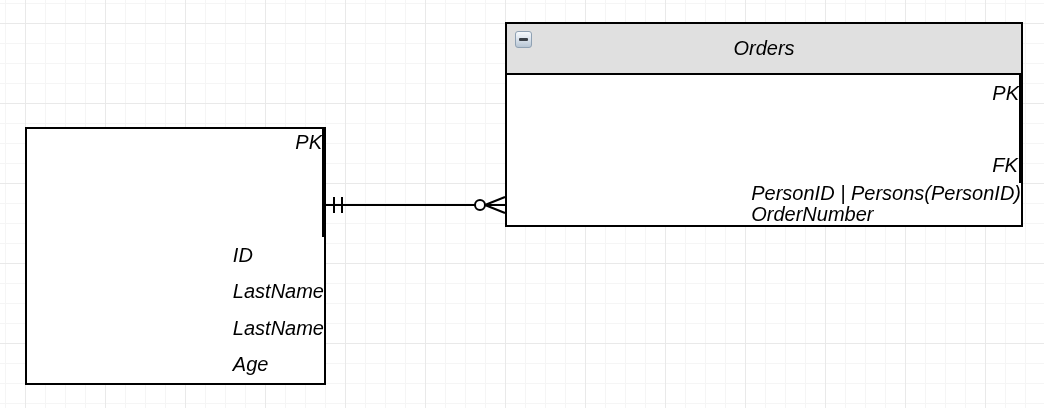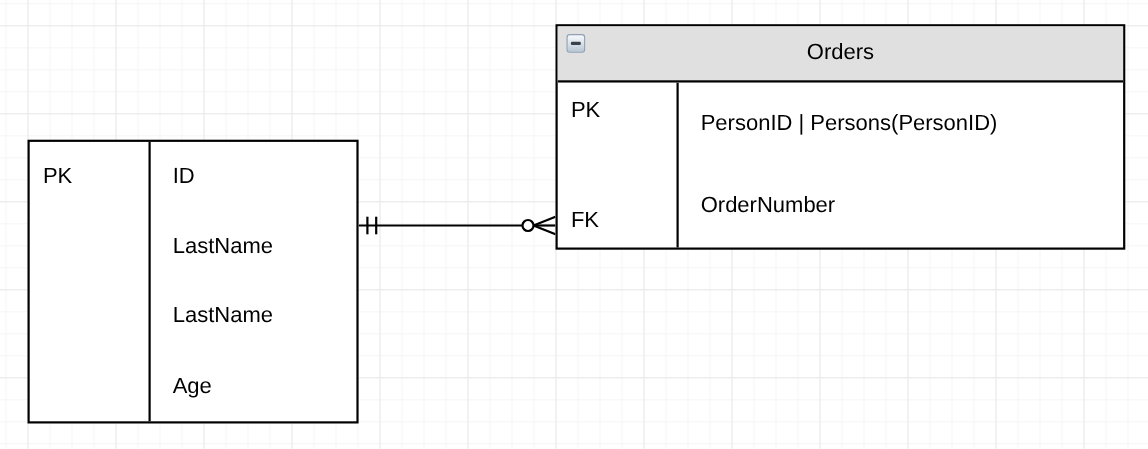--- a/index.html
+++ b/index.html
@@ -31,20 +31,21 @@
 
   .entity {
     position: absolute;
     box-sizing: border-box;
     border: 2px solid #000;
     background: #fff;
     display: flex;
     flex-direction: column;
     color: #000;
     font-size: 20px;
+    font-style: italic;
   }
   .entity-persons { left: 25px; top: 127px; width: 301px; height: 258px; }
   .entity-orders  { left: 505px; top: 22px; width: 518px; height: 205px; }
 
   .entity-header {
     position: relative;
     flex: 0 0 auto;
     background: #e0e0e0;
     border-bottom: 2px solid #000;
     display: flex;
@@ -78,20 +79,22 @@
     display: block;
     width: 9px;
     height: 3px;
     background: #3b4148;
     border-radius: 1px;
   }
 
   .entity-body {
     flex: 1 1 auto;
     display: flex;
+    flex-direction: column;
+    align-items: flex-end;
   }
   .key-col {
     flex: 0 0 108px;
     border-right: 2px solid #000;
     display: flex;
     flex-direction: column;
   }
   .field-col {
     flex: 1 1 auto;
     display: flex;

